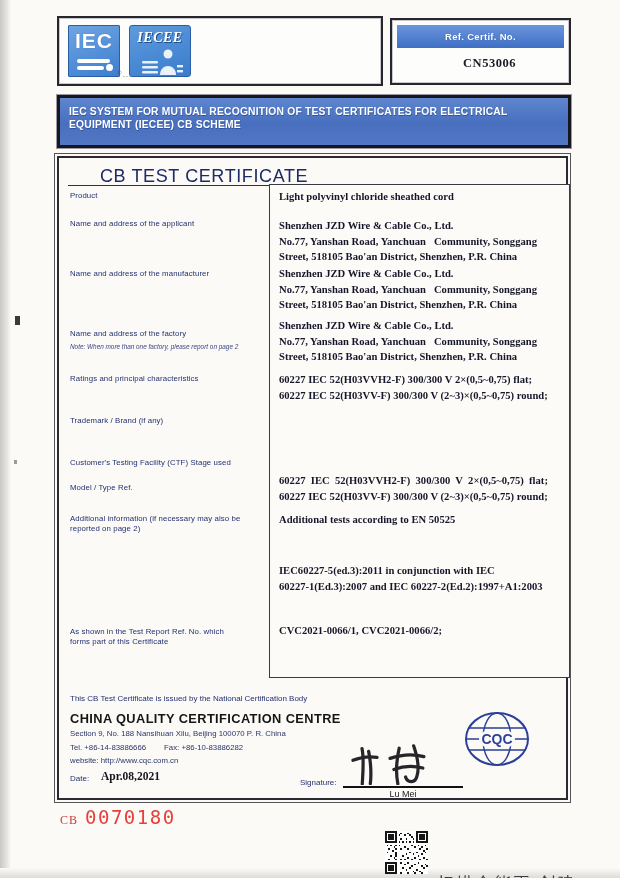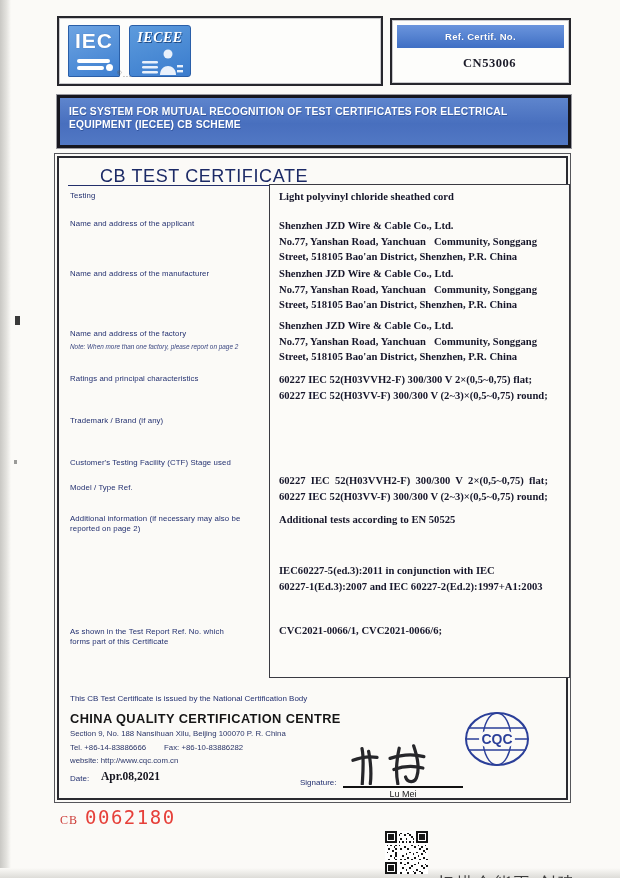--- a/index.html
+++ b/index.html
@@ -134,21 +134,21 @@
   </div>
 
   <div class="banner">IEC SYSTEM FOR MUTUAL RECOGNITION OF TEST CERTIFICATES FOR ELECTRICAL EQUIPMENT (IECEE) CB SCHEME</div>
 
   <div class="cert-frame">
   <div class="cert-box">
 
     <div class="cert-title">CB TEST CERTIFICATE</div>
     <div class="title-rule"></div>
 
-    <div class="field-label" style="top:33px">Testing</div>
+    <div class="field-label" style="top:33px">Product</div>
     <div class="field-label" style="top:61px">Name and address of the applicant</div>
     <div class="field-label" style="top:111px">Name and address of the manufacturer</div>
     <div class="field-label" style="top:171px">Name and address of the factory</div>
     <div class="field-note" style="top:185px">Note: When more than one factory, please report on page 2</div>
     <div class="field-label" style="top:216px">Ratings and principal characteristics</div>
     <div class="field-label" style="top:258px">Trademark / Brand (if any)</div>
     <div class="field-label" style="top:300px;width:230px">Customer's Testing Facility (CTF) Stage used</div>
     <div class="field-label" style="top:325px">Model / Type Ref.</div>
     <div class="field-label" style="top:356px;width:196px">Additional information (if necessary may also be reported on page 2)</div>
     <div class="field-label" style="top:469px;width:176px">As shown in the Test Report Ref. No. which forms part of this Certificate</div>
@@ -181,21 +181,21 @@
         <div class="val-line">60227 IEC 52(H03VV-F) 300/300 V (2~3)×(0,5~0,75) round;</div>
       </div>
       <div class="vgroup" style="top:327px">
         <div class="val-line">Additional tests according to EN 50525</div>
       </div>
       <div class="vgroup" style="top:378px">
         <div class="val-line">IEC60227-5(ed.3):2011 in conjunction with IEC</div>
         <div class="val-line">60227-1(Ed.3):2007 and IEC 60227-2(Ed.2):1997+A1:2003</div>
       </div>
       <div class="vgroup" style="top:438px">
-        <div class="val-line">CVC2021-0066/1, CVC2021-0066/6;</div>
+        <div class="val-line">CVC2021-0066/1, CVC2021-0066/2;</div>
       </div>
     </div>
 
     <div class="issued">This CB Test Certificate is issued by the National Certification Body</div>
     <div class="issuer-name">CHINA QUALITY CERTIFICATION CENTRE</div>
     <div class="issuer-line" style="top:571px">Section 9, No. 188 Nansihuan Xilu, Beijing 100070 P. R. China</div>
     <div class="issuer-line" style="top:585px">
       <span class="tel-span">Tel. +86-14-83886666</span><span>Fax: +86-10-83886282</span>
     </div>
     <div class="issuer-line" style="top:598px">website: http://www.cqc.com.cn</div>
@@ -225,21 +225,21 @@
         <path d="M5 19 H63 M3 30 H65 M5 41 H63" stroke-width="1.4"></path>
       </g>
       <rect x="16" y="22" width="36" height="16" rx="8" fill="#fbfaf7"></rect>
       <text x="34" y="35" text-anchor="middle" font-family="Liberation Sans, sans-serif" font-size="14" font-weight="bold" fill="#2b3f99">CQC</text>
     </svg>
 
   </div>
   </div>
 
   <div class="cb-number">
-    <span class="cb-prefix">CB</span><span class="cb-digits">0062180</span>
+    <span class="cb-prefix">CB</span><span class="cb-digits">0070180</span>
   </div>
 
   <svg class="qr" viewBox="0 0 25 25" shape-rendering="crispEdges">
     <rect width="25" height="25" fill="#fff"></rect>
     <g fill="#161616">
       <rect x="0" y="0" width="7" height="7"></rect>
         <rect x="1" y="1" width="5" height="5" fill="#fff"></rect>
         <rect x="2" y="2" width="3" height="3"></rect>
       <rect x="18" y="0" width="7" height="7"></rect>
         <rect x="19" y="1" width="5" height="5" fill="#fff"></rect>

